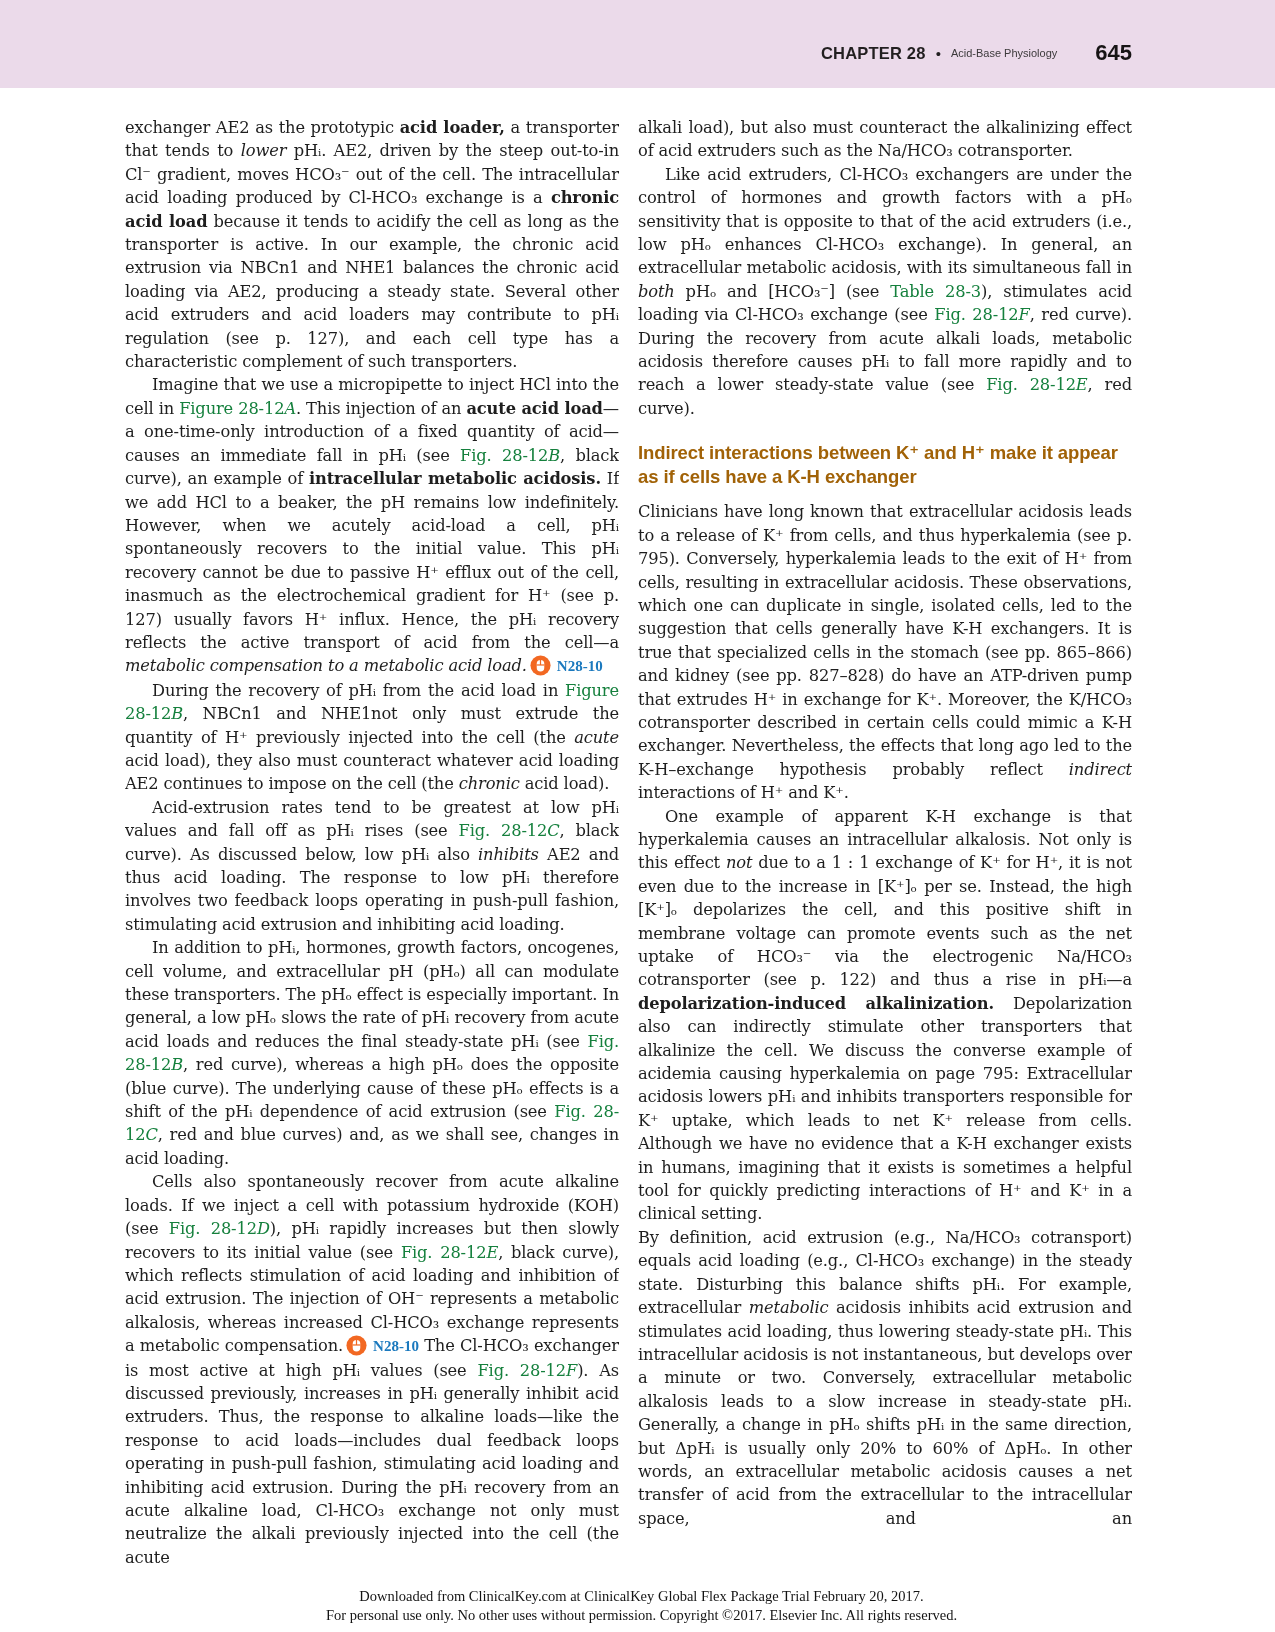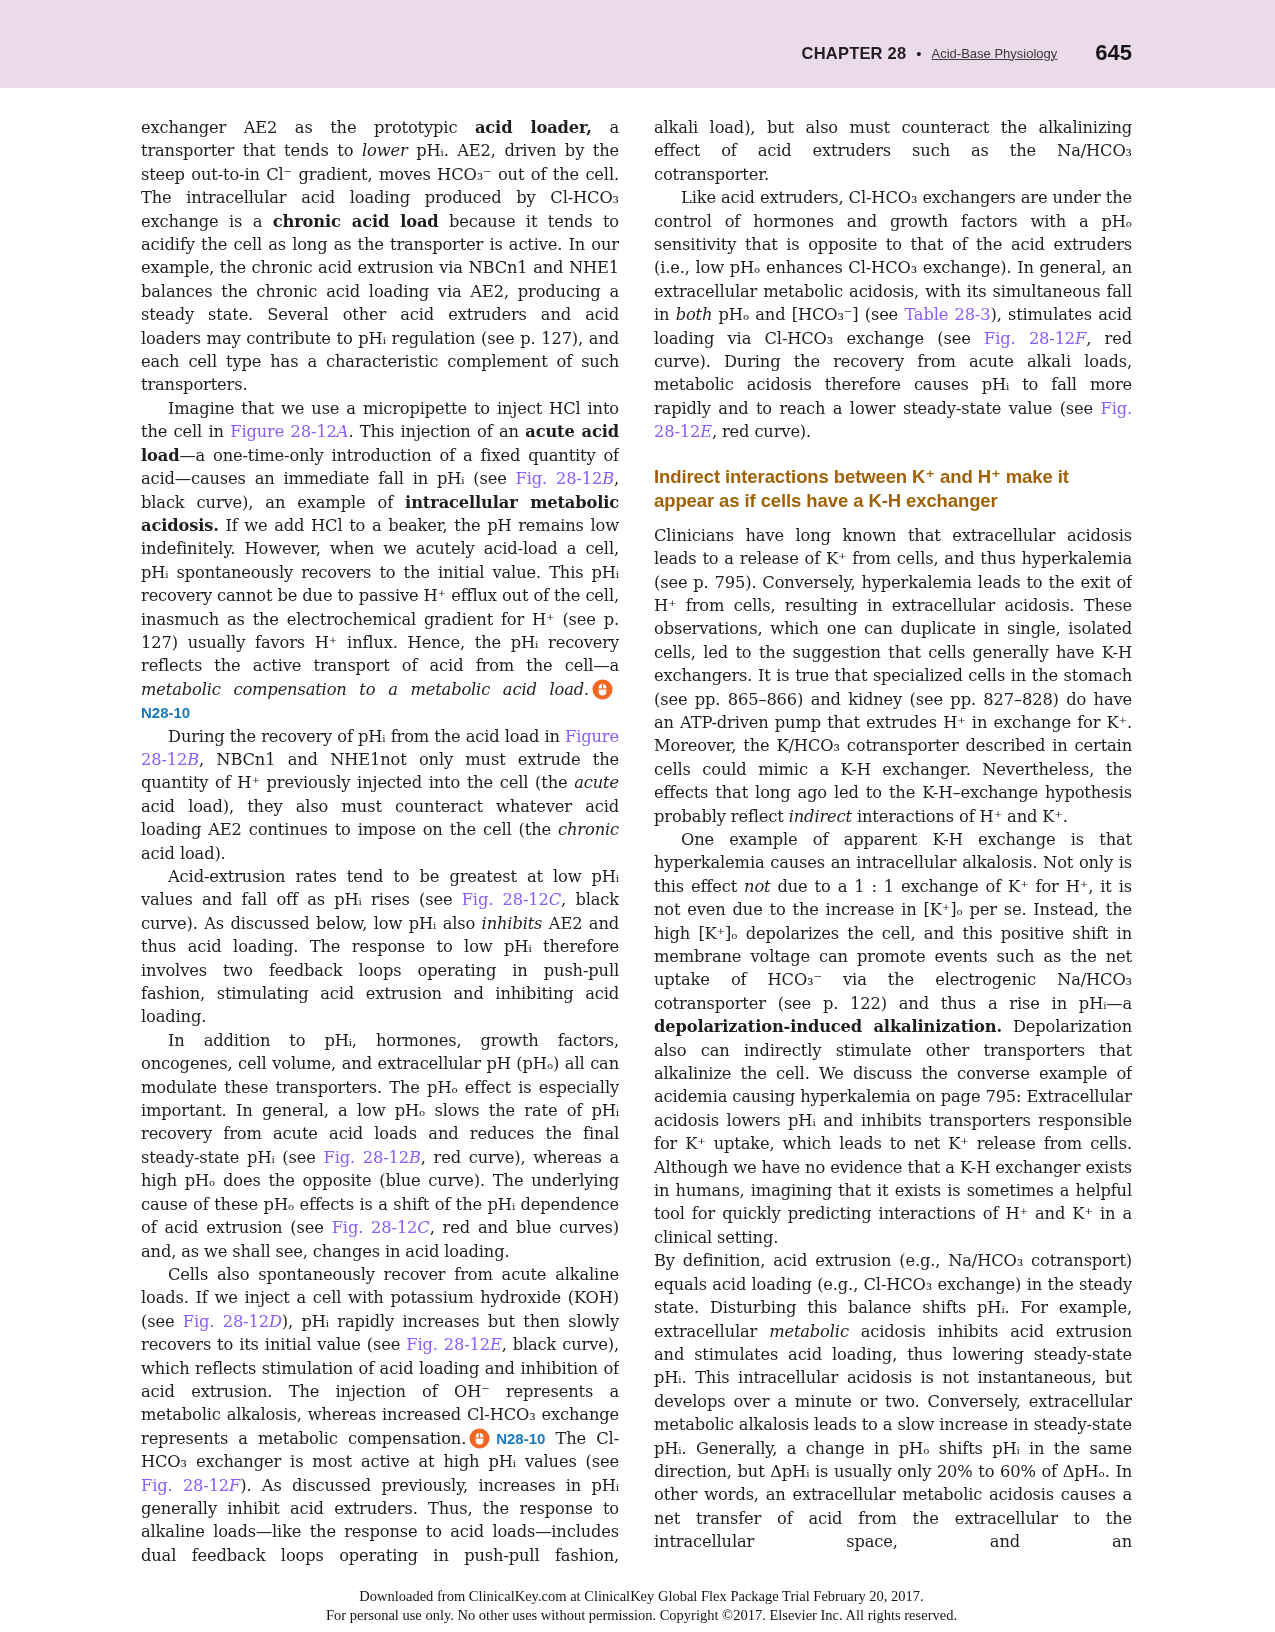--- a/index.html
+++ b/index.html
@@ -5,33 +5,33 @@
   html,body{margin:0;padding:0;background:#ffffff;}
   .page{position:relative;width:1275px;height:1632px;background:#ffffff;overflow:hidden;
         font-family:"DejaVu Serif","DejaVu Sans",serif;}
   
   .band{position:absolute;top:0;left:0;width:1275px;height:88px;background:#ebdaea;}
   .band-content{position:absolute;top:0;right:143px;height:76px;display:flex;align-items:center;
                 padding-top:30px;box-sizing:border-box;
                 font-family:"Liberation Sans","DejaVu Sans",sans-serif;}
   .chap{font-weight:bold;font-size:16.5px;color:#221f20;letter-spacing:0.2px;}
   .bullet{margin:0 10px;font-size:15px;color:#221f20;}
-  .chap-title{font-size:13px;color:#3c3a3b;text-decoration:underline;}
+  .chap-title{font-size:11px;color:#3c3a3b;}
   .pagenum{font-weight:bold;font-size:22px;color:#171415;margin-left:38px;}
   
   .columns{position:absolute;top:116px;left:125px;width:1007px;display:flex;gap:19px;}
-  .col{width:494px;height:1452px;overflow:hidden;margin-left:16px;}
+  .col{width:494px;height:1452px;overflow:hidden;}
   .para{margin:0;text-align:justify;font-size:16.3px;line-height:23.4px;color:#1e1e1e;
         letter-spacing:-0.15px;hyphens:auto;-webkit-hyphens:auto;}
   .para.indent{text-indent:27px;}
   .para.cont{text-align-last:justify;}
   .b{font-weight:bold;}
   .i{font-style:italic;}
-  .lnk{color:#8b5cf6;text-decoration:none;cursor:pointer;}
-  .nlabel{font-family:Liberation Sans, sans-serif;font-weight:bold;
+  .lnk{color:#15803d;text-decoration:none;cursor:pointer;}
+  .nlabel{font-family:Liberation Serif, serif;font-weight:bold;
           color:#1b79be;font-size:15px;letter-spacing:0;white-space:nowrap;cursor:pointer;}
   .note-icon{display:inline-block;width:21px;height:21px;vertical-align:-5px;
              margin:0 6px 0 3px;cursor:pointer;}
   .note-icon svg{display:block;}
   .sec-h{font-family:"Liberation Sans","DejaVu Sans",sans-serif;font-weight:bold;
          color:#a16207;font-size:18.5px;line-height:24px;margin:21px 0 11px 0;
          letter-spacing:-0.1px;}
   
   .footer{position:absolute;left:8px;right:0;bottom:7px;text-align:center;
           font-family:"Liberation Serif","DejaVu Serif",serif;font-size:14.5px;

